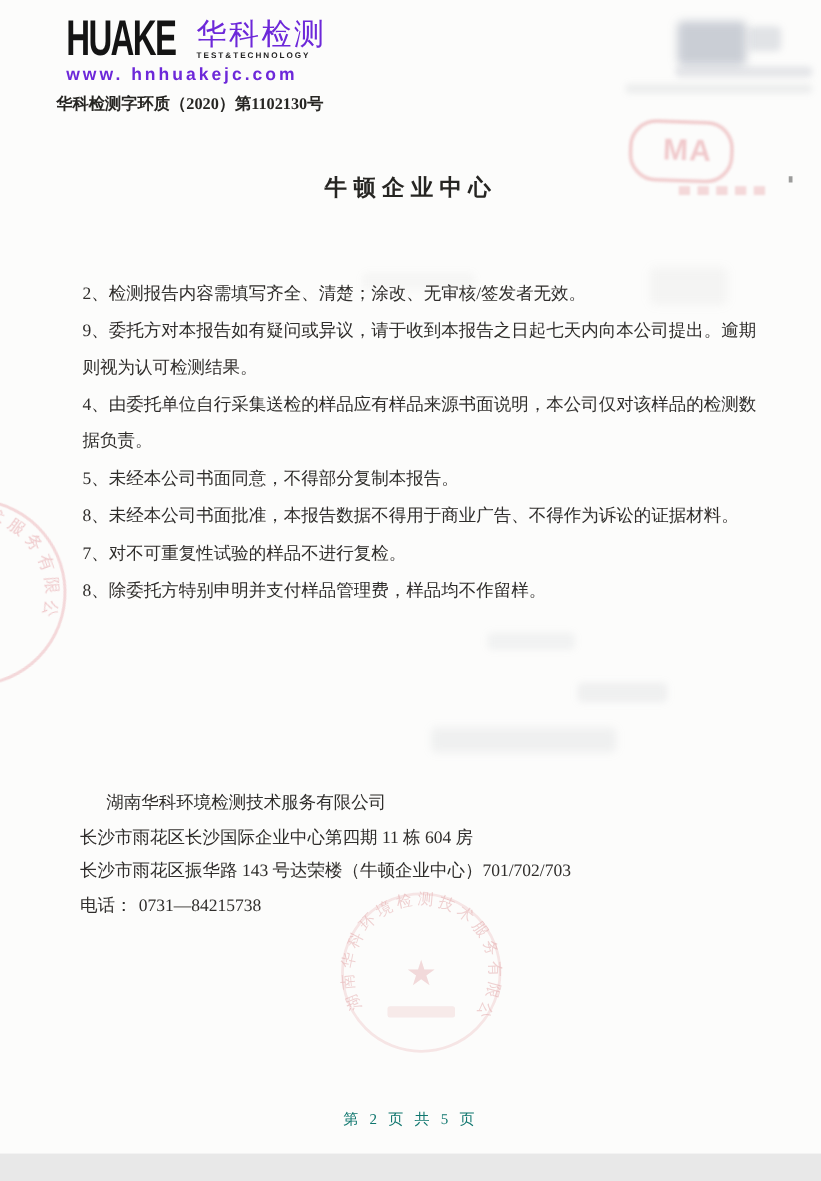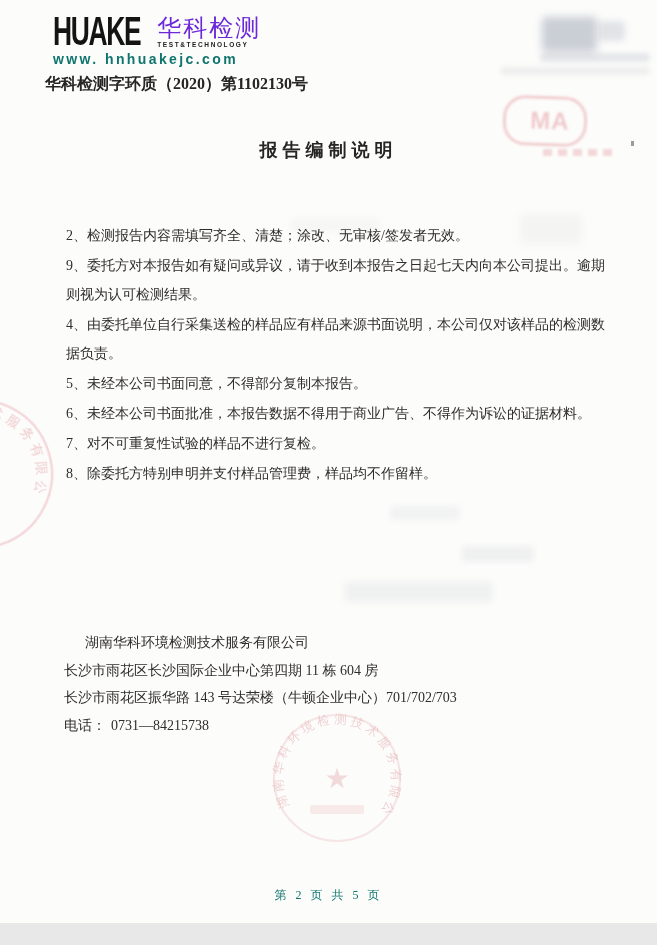--- a/index.html
+++ b/index.html
@@ -19,24 +19,24 @@
     white-space:nowrap;
   }
   .logo-cn-wrap { margin-left:-28px; padding-top:1px; }
   .logo-cn { font-size:24px; line-height:26px; color:#6d28d9; letter-spacing:2px; white-space:nowrap; }
   .logo-sub {
     font-family:"Liberation Sans","DejaVu Sans",sans-serif;
     font-size:6.5px; font-weight:700; letter-spacing:1.6px; color:#222; margin-top:0;
   }
   .website {
     font-family:"Liberation Sans","DejaVu Sans",sans-serif;
-    font-weight:700; font-size:14px; letter-spacing:2.4px; color:#0f766e;
+    font-weight:700; font-size:14px; letter-spacing:2.4px; color:#6d28d9;
     margin:3px 0 0 8px; white-space:nowrap;
   }
-  .doc-number { font-weight:700; font-size:16px; color:#262522; margin-top:7px; white-space:nowrap; }
+  .doc-number { font-weight:700; font-size:13px; color:#262522; margin-top:7px; white-space:nowrap; }
   
   .title {
     position:absolute; top:138px; left:0; width:100%;
     text-align:center; font-size:18px; font-weight:700; letter-spacing:5px; color:#262522;
   }
   
   .notes { position:absolute; left:66px; top:221px; width:548px; font-size:14px; line-height:29px; }
   .notes p { margin:0 0 1px 0; }
   
   .company { position:absolute; left:64px; top:629px; font-size:14px; line-height:27.5px; width:560px; }
@@ -88,28 +88,28 @@
       <div class="logo-en">HUAKE</div>
       <div class="logo-cn-wrap">
         <div class="logo-cn">华科检测</div>
         <div class="logo-sub">TEST&amp;TECHNOLOGY</div>
       </div>
     </div>
     <div class="website">www. hnhuakejc.com</div>
     <div class="doc-number">华科检测字环质（2020）第1102130号</div>
   </div>
 
-  <div class="title">报告编制说明</div>
+  <div class="title">牛顿企业中心</div>
 
   <div class="notes">
     <p>2、检测报告内容需填写齐全、清楚；涂改、无审核/签发者无效。</p>
     <p>9、委托方对本报告如有疑问或异议，请于收到本报告之日起七天内向本公司提出。逾期则视为认可检测结果。</p>
     <p>4、由委托单位自行采集送检的样品应有样品来源书面说明，本公司仅对该样品的检测数据负责。</p>
     <p>5、未经本公司书面同意，不得部分复制本报告。</p>
-    <p>6、未经本公司书面批准，本报告数据不得用于商业广告、不得作为诉讼的证据材料。</p>
+    <p>8、未经本公司书面批准，本报告数据不得用于商业广告、不得作为诉讼的证据材料。</p>
     <p>7、对不可重复性试验的样品不进行复检。</p>
     <p>8、除委托方特别申明并支付样品管理费，样品均不作留样。</p>
   </div>
 
   <div class="company">
     <div class="co-name">湖南华科环境检测技术服务有限公司</div>
     <div class="co-row">
       <div class="co-val">
         <div>长沙市雨花区长沙国际企业中心第四期 11 栋 604 房</div>
         <div>长沙市雨花区振华路 143 号达荣楼（牛顿企业中心）701/702/703</div>

